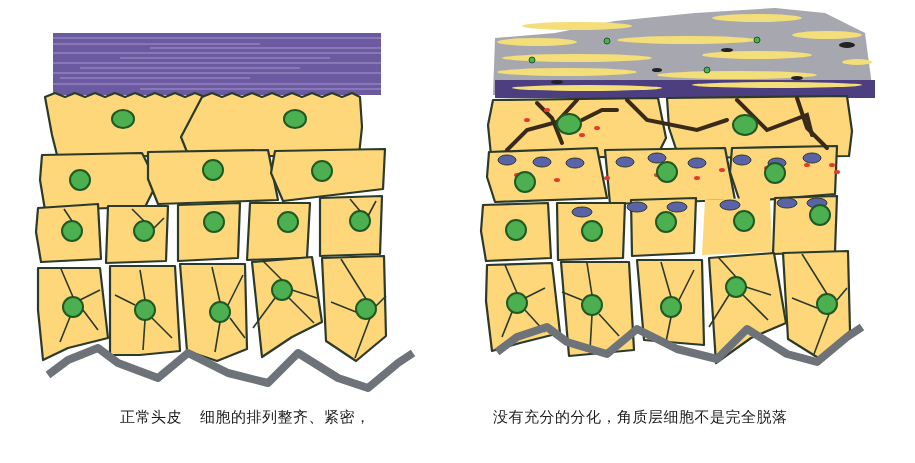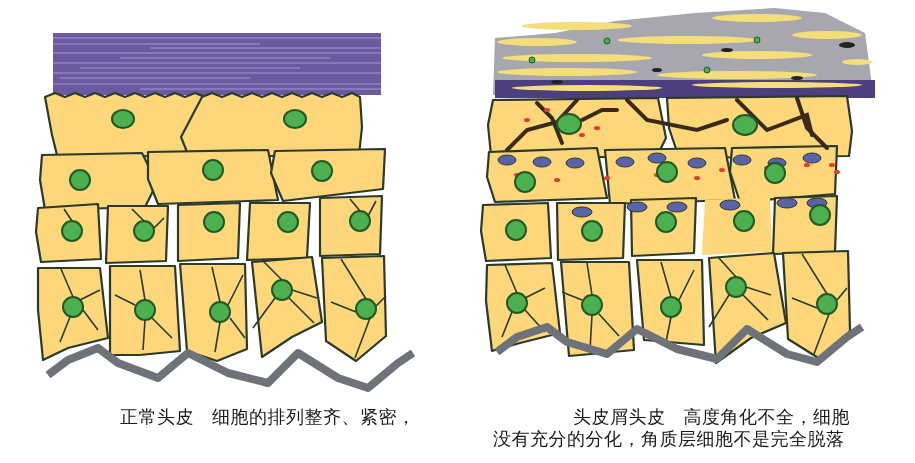--- a/index.html
+++ b/index.html
@@ -1,21 +1,21 @@
 <!DOCTYPE html>
 <html><head>
 <meta charset="utf-8">
 <style>
   html, body { margin:0; padding:0; background:#ffffff; }
   body { width:915px; height:463px; position:relative; overflow:hidden; font-family:"DejaVu Sans", sans-serif; }
   .panel { position:absolute; }
   #left-panel { left:0; top:0; width:457px; height:400px; }
   #right-panel { left:457px; top:0; width:458px; height:400px; }
   svg { display:block; }
-  .caption { position:absolute; font-size:18px; color:#1a1a1a; line-height:22px; letter-spacing:0.5px; }
+  .caption { position:absolute; font-size:15px; color:#1a1a1a; line-height:22px; letter-spacing:0.5px; }
   #left-caption { left:40px; top:406px; width:400px; }
   #right-caption { left:493px; top:406px; width:420px; }
   .cap-line1 { display:block; }
   .cap-line1.left { padding-left:80px; }
   .cap-line1.right { padding-left:80px; }
   .gap { display:inline-block; width:18px; }
 </style>
 </head>
 <body>
 
@@ -224,17 +224,14 @@
   </svg>
 </div>
 
 <div class="caption" id="left-caption">
   <span class="cap-line1 left">
     <span>正常头皮</span><span class="gap"></span><span>细胞的排列整齐、紧密，</span>
   </span>
 </div>
 
 <div class="caption" id="right-caption">
-  <span class="cap-line1 right">
-    <span>头皮屑头皮</span><span class="gap"></span><span>高度角化不全，细胞</span>
-  </span>
   <span>没有充分的分化，角质层细胞不是完全脱落</span>
 </div>
 
 </body></html>

